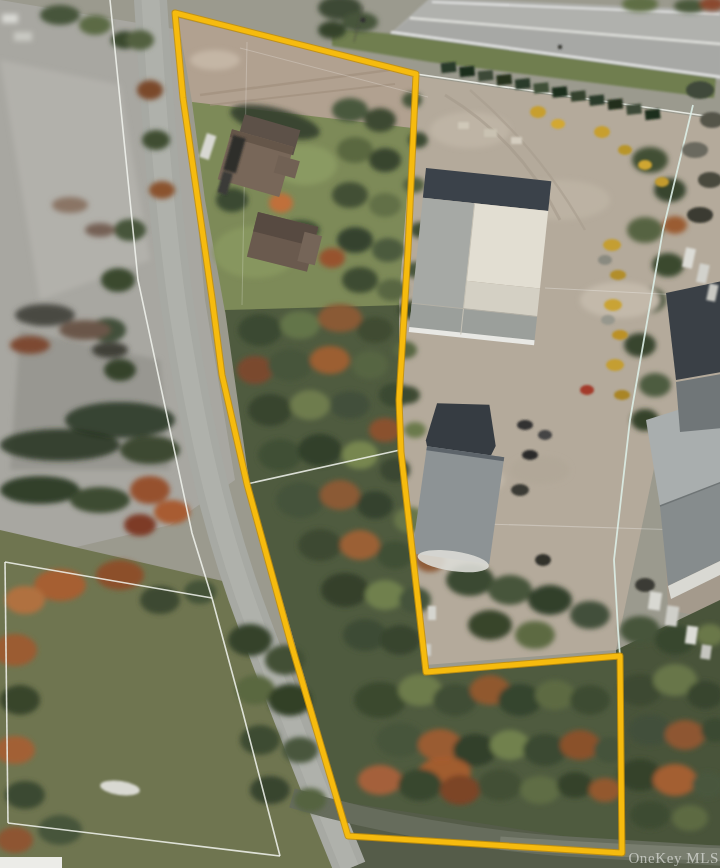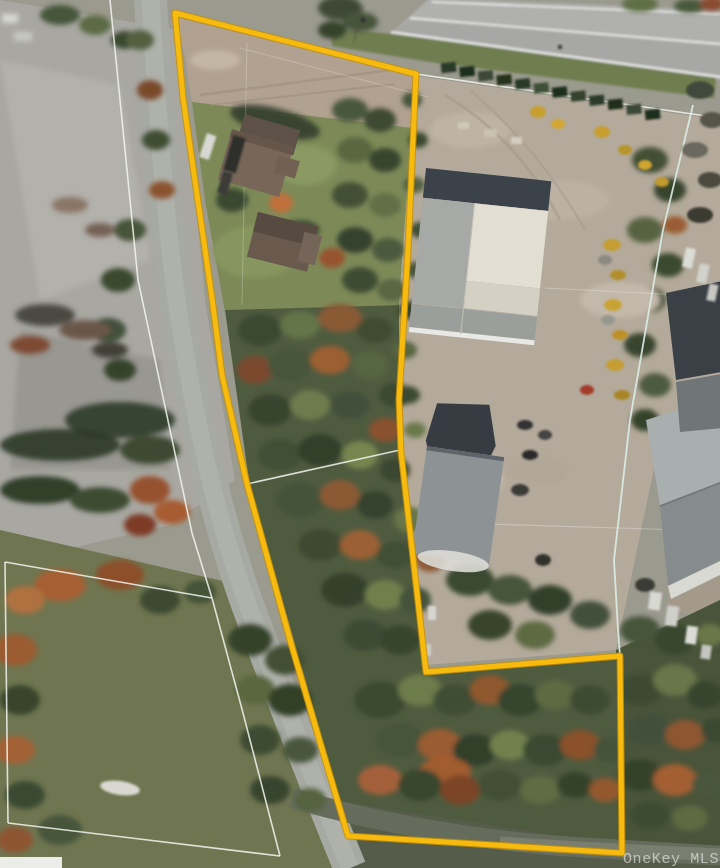--- a/index.html
+++ b/index.html
@@ -1,17 +1,17 @@
 <!DOCTYPE html>
 <html><head>
 <meta charset="utf-8">
 <style>
   html,body{margin:0;padding:0;background:#222;}
   #stage{position:relative;width:720px;height:868px;overflow:hidden;background:#9b9a8e;
-         font-family:Liberation Mono, monospace;}
+         font-family:Liberation Serif, serif;}
   svg{position:absolute;top:0;left:0;display:block;}
   .pline{fill:none;stroke:#f2f4ee;stroke-width:1.6;opacity:.85;}
   .pline-teal{fill:none;stroke:#dcede5;stroke-width:1.8;opacity:.9;}
   .pline-faint{fill:none;stroke:#ffffff;stroke-width:1.2;opacity:.28;}
   .bnd-under{fill:none;stroke:#c68f06;stroke-width:7;stroke-linejoin:round;opacity:.85;}
   .bnd{fill:none;stroke:#f6bb0e;stroke-width:5;stroke-linejoin:round;}
   .wm{font-size:15px;letter-spacing:.6px;fill:#ffffff;opacity:.55;}
 </style>
 </head>
 <body>

